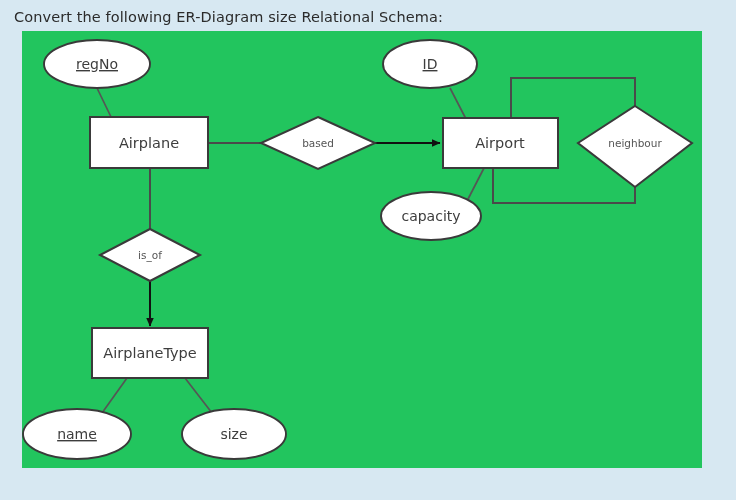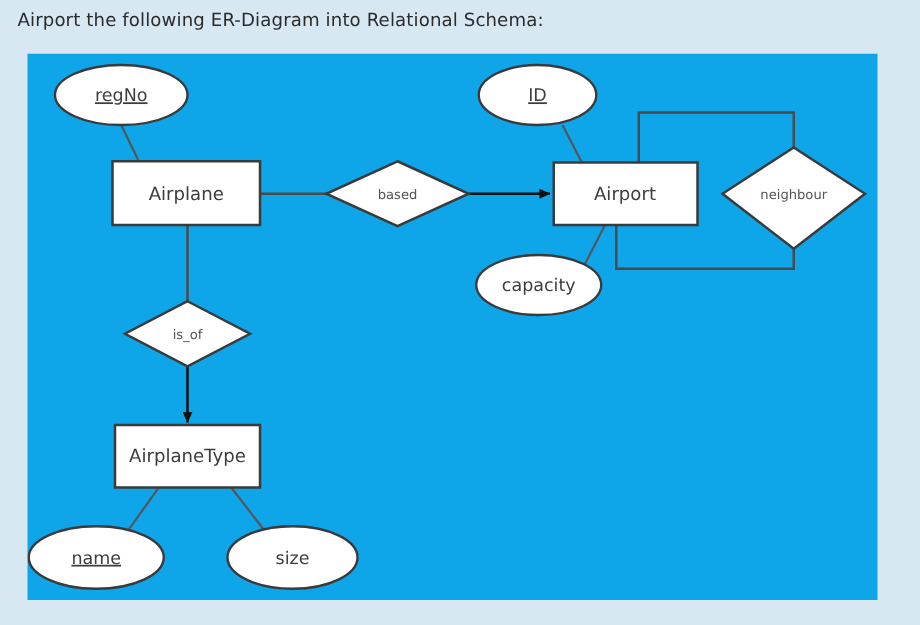--- a/index.html
+++ b/index.html
@@ -20,24 +20,24 @@
     left: 14px;
     top: 9px;
     font-size: 14.5px;
     color: #2b2b2b;
     letter-spacing: 0.1px;
     white-space: nowrap;
   }
   #diagram-canvas {
     position: absolute;
     left: 22px;
-    top: 43px;
+    top: 31px;
     width: 680px;
     height: 437px;
-    background: #0ea5e9;
+    background: #22c55e;
   }
   #er-svg {
     display: block;
     width: 680px;
     height: 437px;
   }
   .er-shape {
     fill: #ffffff;
     stroke: #3a3a3a;
     stroke-width: 2;
@@ -83,21 +83,21 @@
     text-anchor: middle;
     dominant-baseline: middle;
   }
   .label-key {
     text-decoration: underline;
   }
 </style>
 </head>
 <body>
 
-<div id="question-title">Airport the following ER-Diagram into Relational Schema:</div>
+<div id="question-title">Convert the following ER-Diagram size Relational Schema:</div>
 
 <div id="diagram-canvas">
 
   <svg id="er-svg" viewBox="0 0 680 437" xmlns="http://www.w3.org/2000/svg">
 
     <defs>
       <marker id="arrowhead" markerWidth="9" markerHeight="8" refX="8.5" refY="4" orient="auto" markerUnits="userSpaceOnUse">
         <path d="M0,0 L9,4 L0,8 z" fill="#111111"></path>
       </marker>
     </defs>

